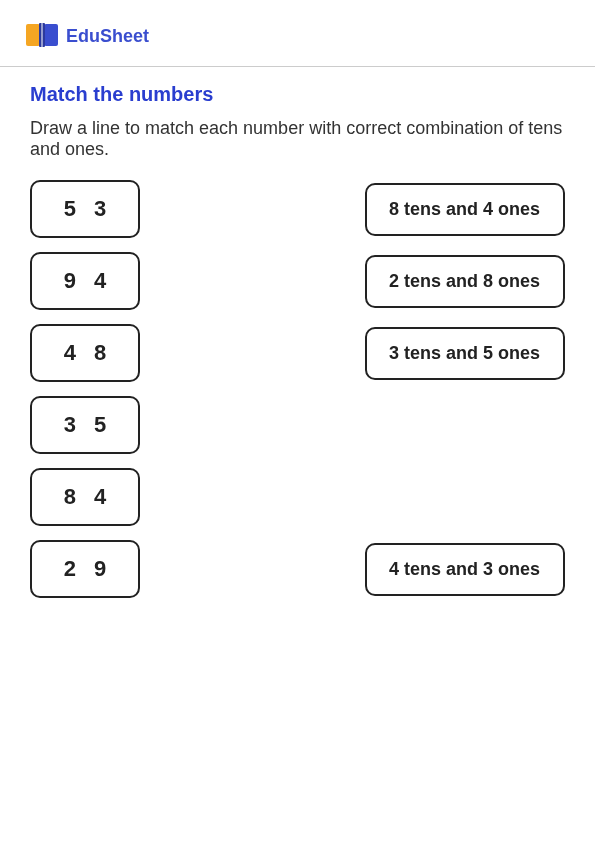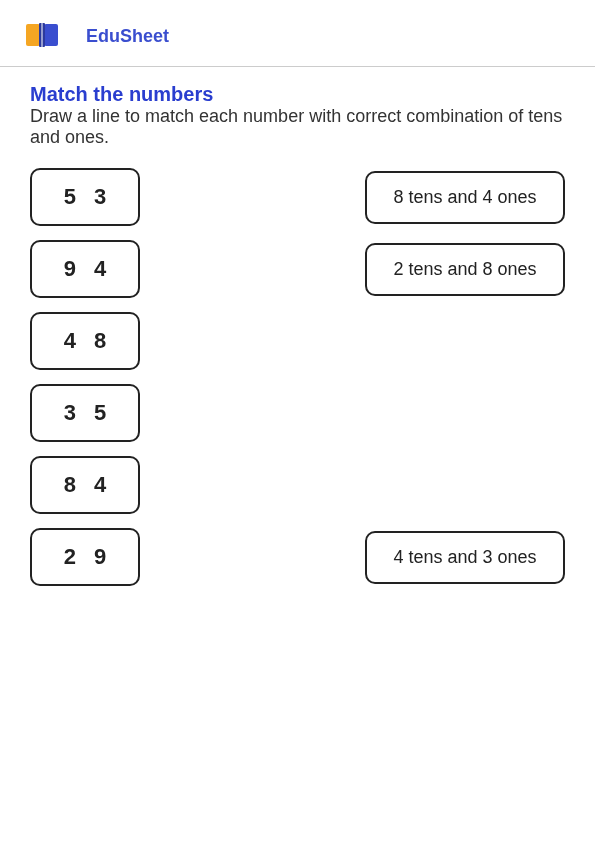--- a/index.html
+++ b/index.html
@@ -8,21 +8,21 @@
       min-height: 842px;
       background: #fff;
       font-family: Arial, sans-serif;
       font-size: 14px;
       color: #222;
     }
     .header {
       display: flex;
       align-items: center;
       padding: 18px 24px 12px 24px;
-      gap: 26px;
+      gap: 6px;
     }
     .logo-icon {
       width: 36px;
       height: 36px;
     }
     .logo-text {
       font-size: 18px;
       font-weight: 700;
       color: #3a4ecf;
     }
@@ -31,21 +31,21 @@
       border-top: 1.5px solid #ccc;
       margin: 0 0 16px 0;
     }
     .content {
       padding: 0 30px 30px 30px;
     }
     .title {
       color: #2a3ecf;
       font-size: 20px;
       font-weight: 700;
-      margin-bottom: 0;
+      margin-bottom: 12px;
     }
     .instructions {
       font-size: 18px;
       color: #333;
       margin-bottom: 20px;
     }
     .rows {
       display: flex;
       flex-direction: column;
       gap: 14px;
@@ -63,27 +63,26 @@
       border: 2px solid #222;
       border-radius: 10px;
       padding: 14px 22px;
       min-width: 110px;
       font-size: 22px;
       font-weight: 600;
     }
     .text-box {
       display: flex;
       align-items: center;
-      justify-content: center;
       border: 2px solid #222;
       border-radius: 10px;
       padding: 14px 22px;
       min-width: 200px;
       font-size: 18px;
-      font-weight: 400;
+      font-weight: 700;
     }
   </style>
 </head>
 <body>
 
 <div class="header">
   <svg class="logo-icon" viewBox="0 0 36 36" xmlns="http://www.w3.org/2000/svg">
 
     <rect x="2" y="6" width="14" height="22" rx="2" fill="#f5a623"></rect>
     <rect x="20" y="6" width="14" height="22" rx="2" fill="#3a4ecf"></rect>
@@ -116,20 +115,23 @@
     </div>
     <div class="text-box">
       <span>2 tens and 8 ones</span>
     </div>
   </div>
       <div class="row">
     <div class="number-box">
       <span>4</span>
       <span>8</span>
     </div>
+    <div class="text-box">
+      <span>3 tens and 5 ones</span>
+    </div>
   </div>
       <div class="row">
     <div class="number-box">
       <span>3</span>
       <span>5</span>
     </div>
   </div>
       <div class="row">
     <div class="number-box">
       <span>8</span>

